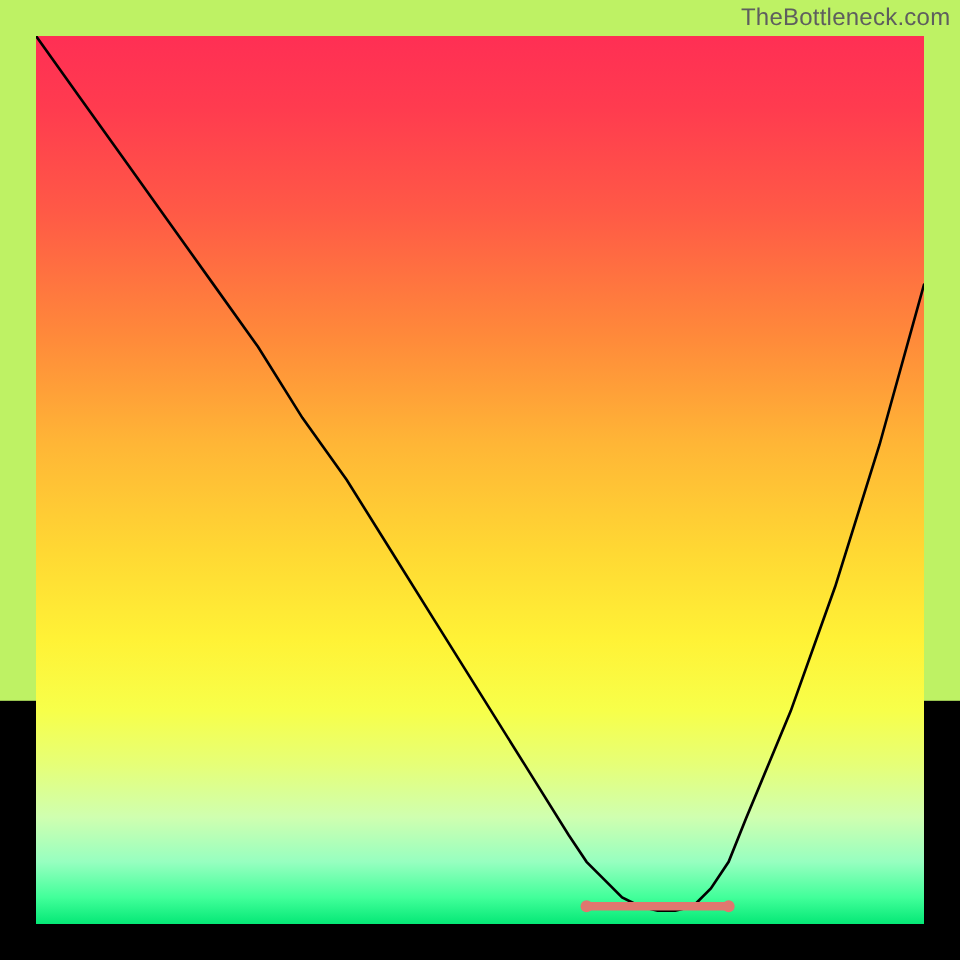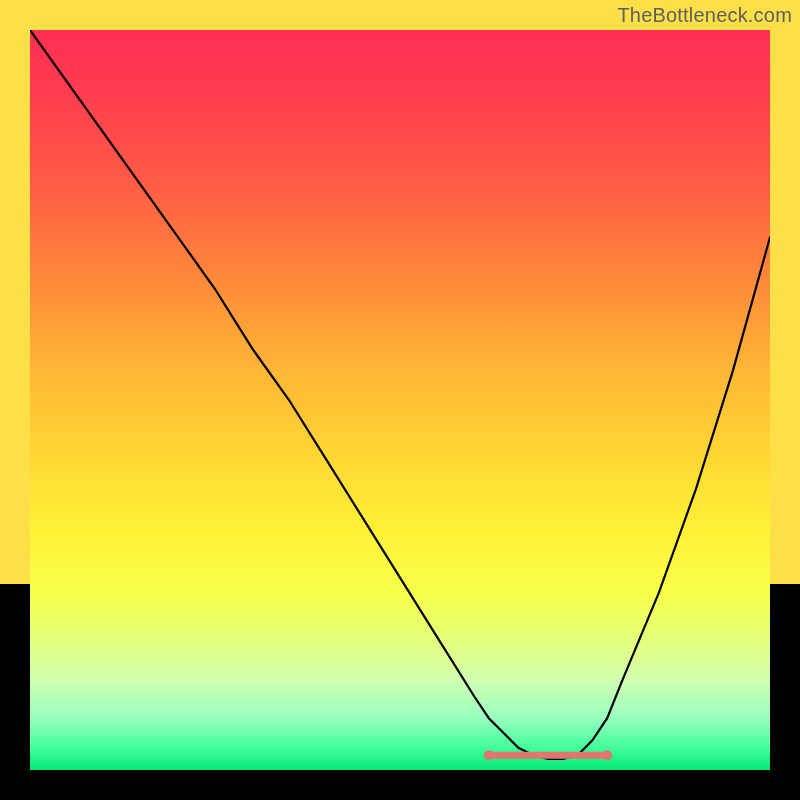--- a/index.html
+++ b/index.html
@@ -8,21 +8,21 @@
     width: 800px;
     height: 800px;
     background: #000;
     overflow: hidden;
     font-family: Arial, Helvetica, sans-serif;
   }
   .frame {
     position: relative;
     width: 800px;
     height: 584px;
-    background: #fde047;
+    background: #bef264;
   }
   .watermark {
     position: absolute;
     top: 4px;
     right: 8px;
     color: #5e5e5e;
     font-size: 20px;
     font-weight: 500;
     letter-spacing: 0.2px;
     z-index: 10;

